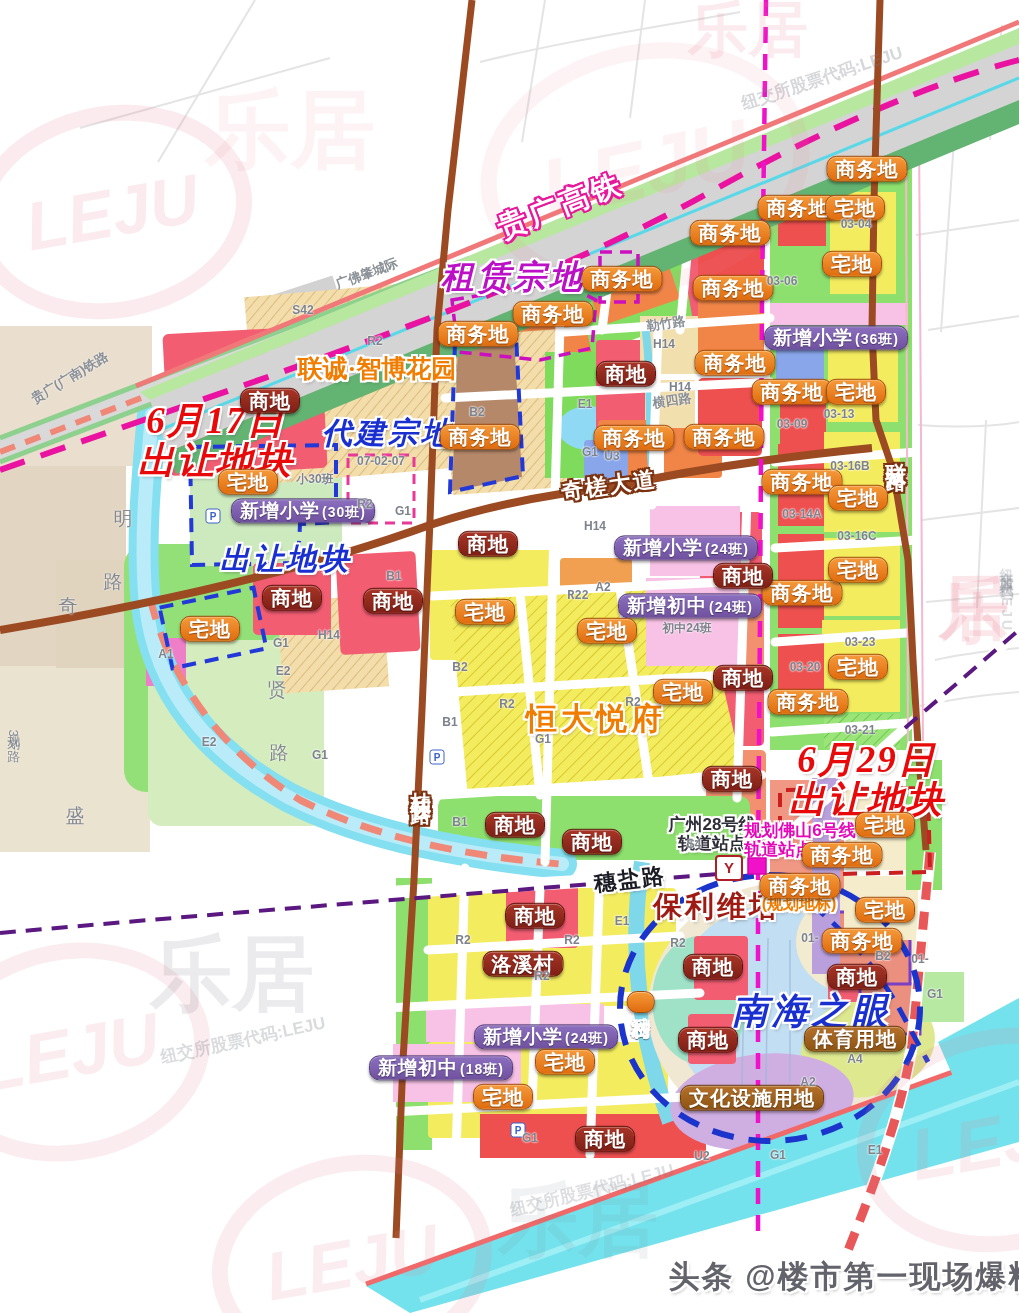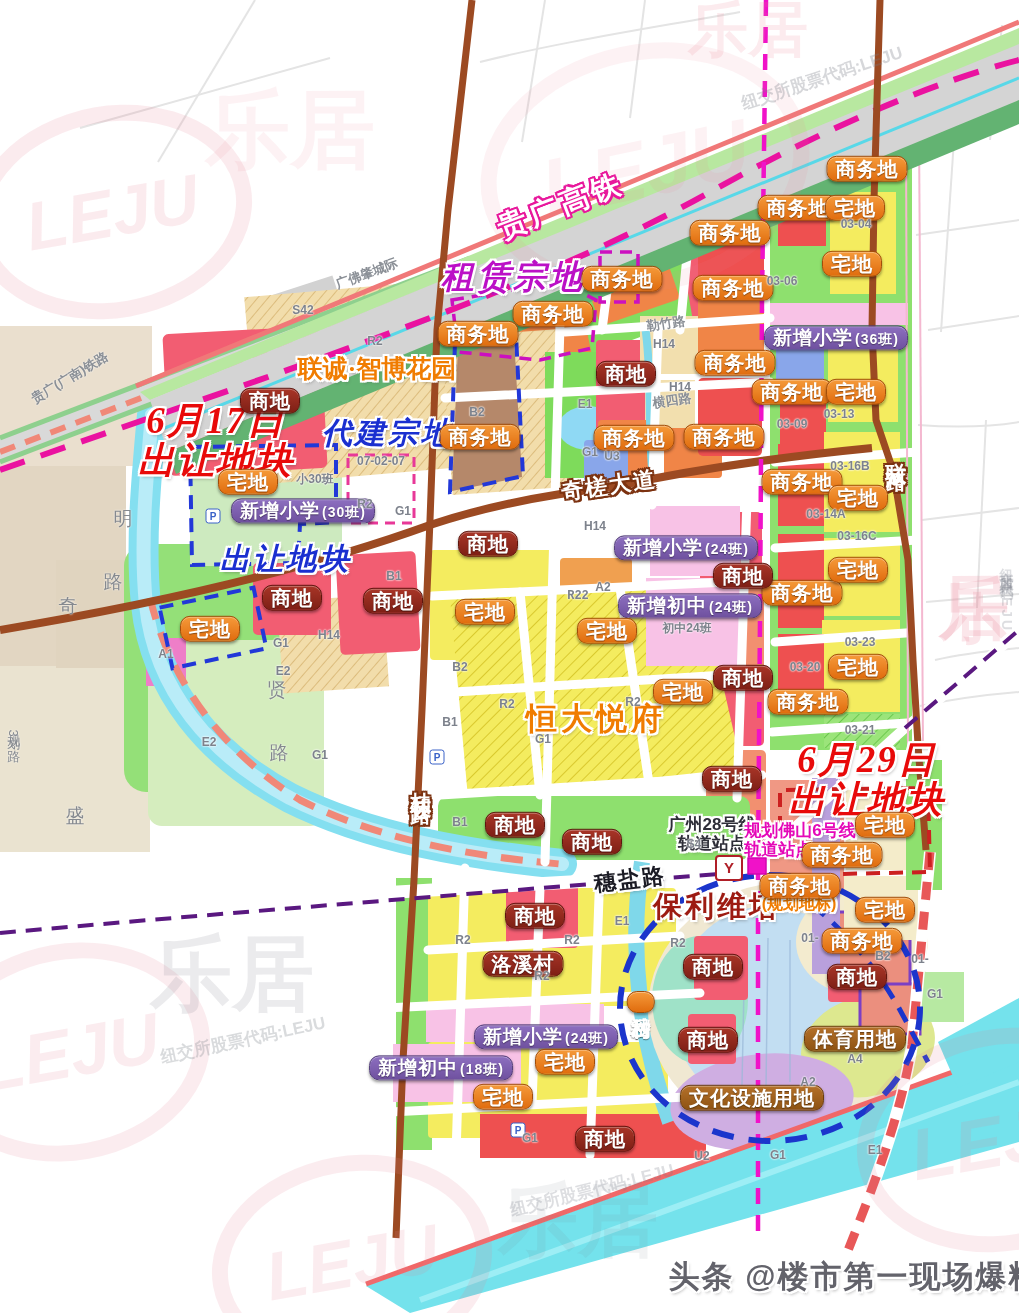--- a/index.html
+++ b/index.html
@@ -305,20 +305,21 @@
       <div class="lbl k-red2" style="left: 216px; top: 441px;">
         <div>6月17日</div>
         <div>出让地块</div>
       </div>
       <div class="lbl k-red2" style="left: 867px; top: 780px;">
         <div>6月29日</div>
         <div>出让地块</div>
       </div>
       <div class="lbl k-blue" style="left: 388px; top: 433px;">代建宗地</div>
       <div class="lbl k-blue" style="left: 286px; top: 559px;">出让地块</div>
+      <div class="lbl k-bluebig" style="left: 812px; top: 1011px;">南海之眼</div>
       <div class="lbl k-mag" style="left: 513px; top: 277px;">租赁宗地</div>
       <div class="lbl k-orange" style="left: 377px; top: 368px;">联诚·智博花园</div>
       <div class="lbl k-orangebig" style="left: 584px; top: 719px; margin-left: 12px;">恒大悦府</div>
       <div class="lbl k-darkred" style="left: 717px; top: 907px;">保利维塔</div>
       <div class="lbl k-rail" style="left: 561px; top: 206px; transform: translate(-50%, -50%) rotate(-21deg);">贵广高铁</div>
       <div class="lbl k-roadw" style="left: 609px; top: 486px; transform: translate(-50%, -50%) rotate(-8deg);">奇槎大道</div>
       <div class="lbl k-roadwv" style="left: 421px; top: 783px;">桂和公路</div>
       <div class="lbl k-roadwv" style="left: 896px; top: 452px;">联河路</div>
       <div class="lbl k-roaddk" style="left: 630px; top: 880px; transform: translate(-50%, -50%) rotate(-7deg);">穗盐路</div>
       <div class="lbl k-stdark" style="left: 712px; top: 834px;">
@@ -431,21 +432,21 @@
       <div class="lbl k-code" style="left: 578px; top: 597px; font-family: Liberation Mono, monospace;">R22</div>
       <div class="lbl k-code" style="left: 603px; top: 588px;">A2</div>
       <div class="lbl k-code" style="left: 460px; top: 823px;">B1</div>
       <div class="lbl k-code" style="left: 687px; top: 629px;">初中24班</div>
       <div class="lbl k-code" style="left: 166px; top: 655px;">A1</div>
       <div class="lbl k-code" style="left: 782px; top: 282px;">03-06</div>
       <div class="lbl k-code" style="left: 856px; top: 225px; text-align: center;">03-04</div>
       <div class="lbl k-code" style="left: 839px; top: 415px;">03-13</div>
       <div class="lbl k-code" style="left: 792px; top: 425px;">03-09</div>
       <div class="lbl k-code" style="left: 850px; top: 467px;">03-16B</div>
-      <div class="lbl k-code" style="left: 802px; top: 515px; padding-left: 48px;">03-14A</div>
+      <div class="lbl k-code" style="left: 802px; top: 515px;">03-14A</div>
       <div class="lbl k-code" style="left: 857px; top: 537px;">03-16C</div>
       <div class="lbl k-code" style="left: 860px; top: 643px;">03-23</div>
       <div class="lbl k-code" style="left: 805px; top: 668px;">03-20</div>
       <div class="lbl k-code" style="left: 860px; top: 731px;">03-21</div>
       <div class="lbl k-code" style="left: 463px; top: 941px;">R2</div>
       <div class="lbl k-code" style="left: 572px; top: 941px;">R2</div>
       <div class="lbl k-code" style="left: 542px; top: 977px;">R2</div>
       <div class="lbl k-code" style="left: 678px; top: 944px;">R2</div>
       <div class="lbl k-code" style="left: 622px; top: 922px;">E1</div>
       <div class="lbl k-code" style="left: 855px; top: 1060px;">A4</div>

